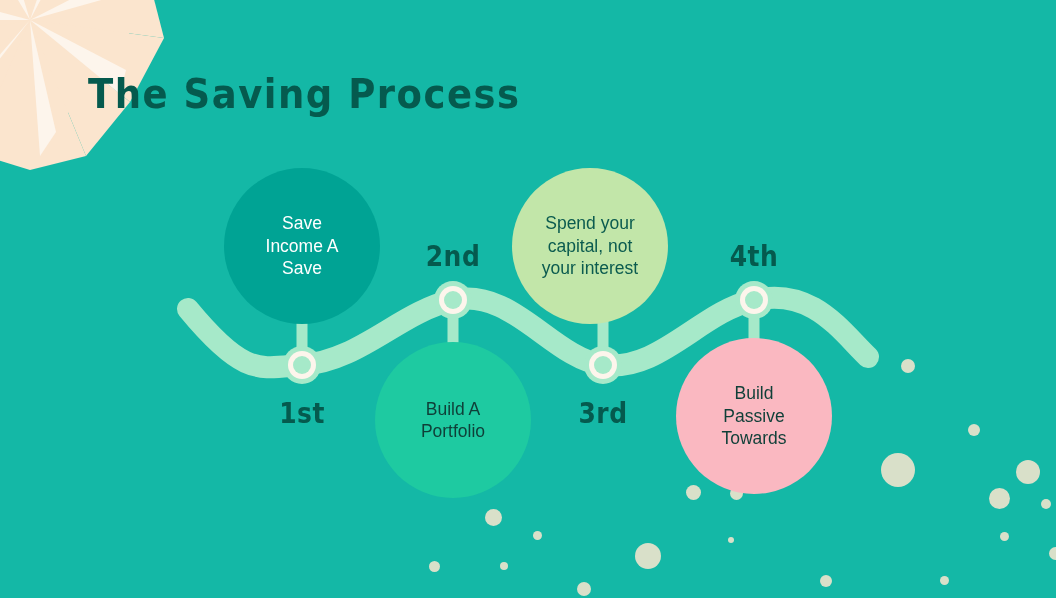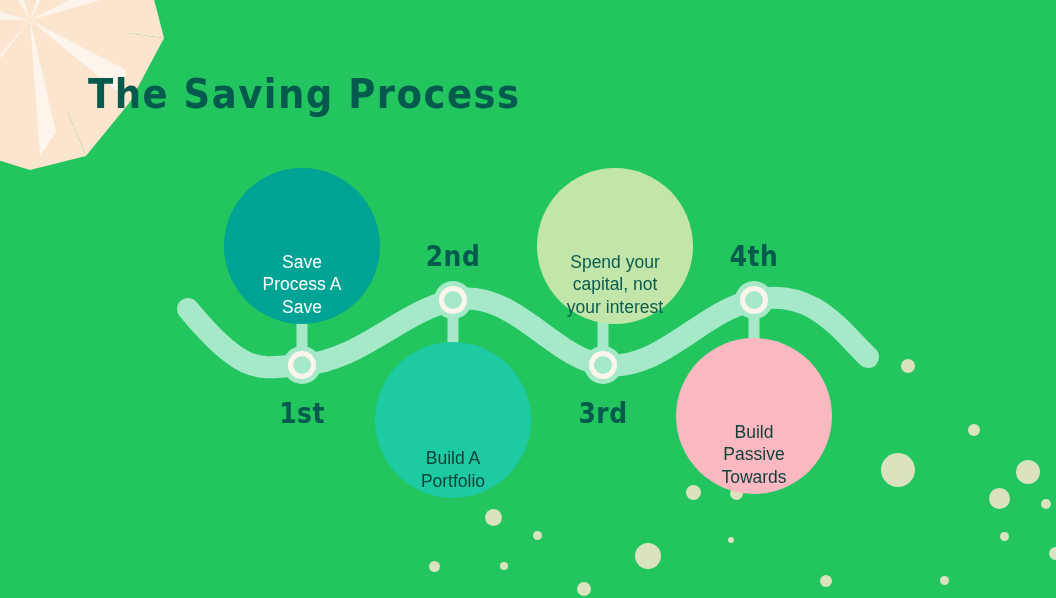--- a/index.html
+++ b/index.html
@@ -5,21 +5,21 @@
   html, body {
     margin: 0;
     padding: 0;
     background: #ffffff;
   }
   #slide {
     position: relative;
     width: 1056px;
     height: 598px;
     overflow: hidden;
-    background: #22c55e;
+    background: #14b8a6;
     font-family: "Liberation Sans", sans-serif;
     border-bottom: 1px solid #d9d9d9;
   }
 
   
   .bg-layer {
     position: absolute;
     inset: 0;
     pointer-events: none;
   }
@@ -59,21 +59,21 @@
     top: 0;
     width: 1056px;
     height: 598px;
   }
 
   
   .step-circle {
     position: absolute;
     border-radius: 50%;
     display: flex;
-    align-items: flex-end;
+    align-items: center;
     justify-content: center;
     text-align: center;
     line-height: 1.28;
     font-size: 17.5px;
     box-sizing: border-box;
     padding: 6px 14px;
   }
 
   
   .ordinal {
@@ -174,31 +174,31 @@
         <circle cx="754" cy="300" r="19" fill="#a6e9c9"></circle>
         <circle cx="754" cy="300" r="14" fill="#fdf5ec"></circle>
         <circle cx="754" cy="300" r="9" fill="#a6e9c9"></circle>
       </g>
   </svg>
 
   <div id="circles">
       <div class="step-circle" style="left: 224px; top: 168px; width: 156px; height: 156px; background: rgb(0, 163, 148); color: rgb(255, 255, 255);">
         <span>
           <span style="display:block">Save</span>
-          <span style="display:block">Process A</span>
+          <span style="display:block">Income A</span>
           <span style="display:block">Save</span>
         </span>
       </div>
       <div class="step-circle" style="left: 375px; top: 342px; width: 156px; height: 156px; background: rgb(30, 202, 161); color: rgb(15, 63, 56);">
         <span>
           <span style="display:block">Build A</span>
           <span style="display:block">Portfolio</span>
         </span>
       </div>
-      <div class="step-circle" style="left: 537px; top: 168px; width: 156px; height: 156px; background: rgb(194, 230, 169); color: rgb(11, 91, 79);">
+      <div class="step-circle" style="left: 512px; top: 168px; width: 156px; height: 156px; background: rgb(194, 230, 169); color: rgb(11, 91, 79);">
         <span>
           <span style="display:block">Spend your</span>
           <span style="display:block">capital, not</span>
           <span style="display:block">your interest</span>
         </span>
       </div>
       <div class="step-circle" style="left: 676px; top: 338px; width: 156px; height: 156px; background: rgb(250, 184, 193); color: rgb(15, 63, 56);">
         <span>
           <span style="display:block">Build</span>
           <span style="display:block">Passive</span>

